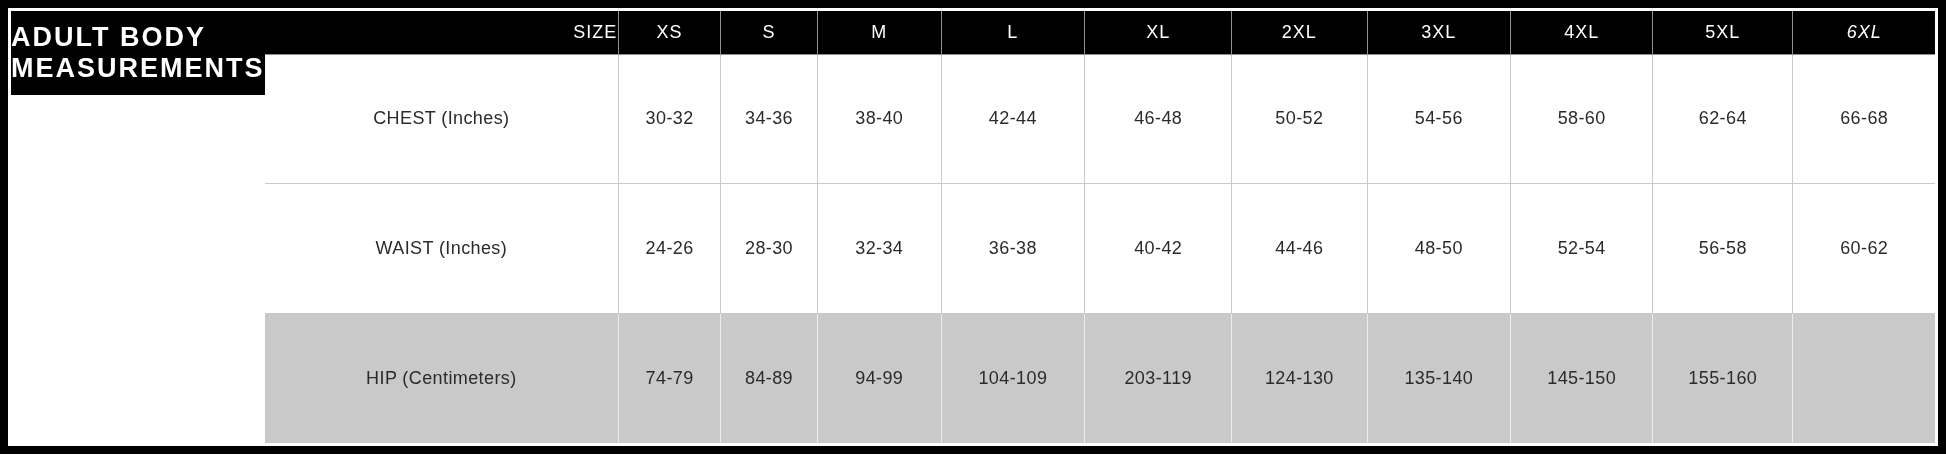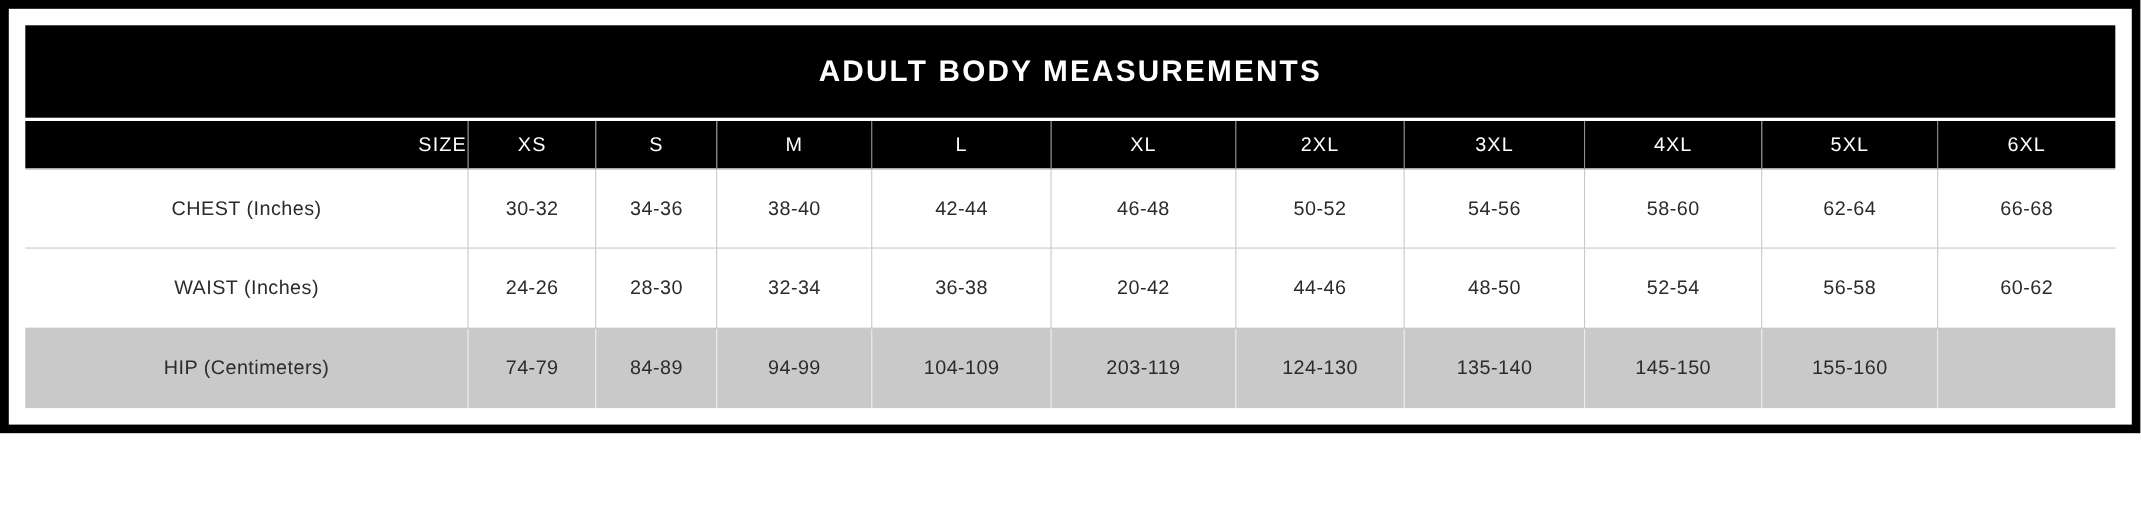--- a/index.html
+++ b/index.html
@@ -1,26 +1,26 @@
 <!DOCTYPE html>
 <html><head>
 <meta charset="utf-8">
 <style>
   * { box-sizing: border-box; }
   html, body { margin: 0; padding: 0; background: #ffffff; }
   body { font-family: "Liberation Sans", sans-serif; }
 
   .frame {
     width: 1946px;
-    height: 394px;
+    height: 454px;
     border: 8px solid #000000;
     background: #ffffff;
-    padding: 15px;
+    padding: 3px;
     display: flex;
-    flex-direction: column;
+    flex-direction: row;
   }
 
   .title-band {
     background: #000000;
     color: #ffffff;
     height: 84px;
     flex: 0 0 84px;
     display: flex;
     align-items: center;
     justify-content: center;
@@ -42,21 +42,21 @@
     color: #ffffff;
     font-weight: normal;
     height: 43px;
     font-size: 18px;
     letter-spacing: 1px;
     border: 1px solid #8f8f8f;
     border-top: none;
     text-align: center;
   }
   table.size-chart thead th:first-child { border-left: none; text-align: right; }
-  table.size-chart thead th:last-child { border-right: none; }
+  table.size-chart thead th:last-child { border-right: none; font-style: italic; }
 
   table.size-chart tbody td {
     height: 53px;
     text-align: center;
     vertical-align: middle;
     font-size: 18px;
     color: #2b2b2b;
     letter-spacing: 0.4px;
     background: #ffffff;
     border: 1px solid #c9c9c9;
@@ -118,21 +118,21 @@
           <td>58-60</td>
           <td>62-64</td>
           <td>66-68</td>
         </tr>
         <tr>
           <td>WAIST (Inches)</td>
           <td>24-26</td>
           <td>28-30</td>
           <td>32-34</td>
           <td>36-38</td>
-          <td>20-42</td>
+          <td>40-42</td>
           <td>44-46</td>
           <td>48-50</td>
           <td>52-54</td>
           <td>56-58</td>
           <td>60-62</td>
         </tr>
         <tr class="shaded">
           <td>HIP (Centimeters)</td>
           <td>74-79</td>
           <td>84-89</td>

